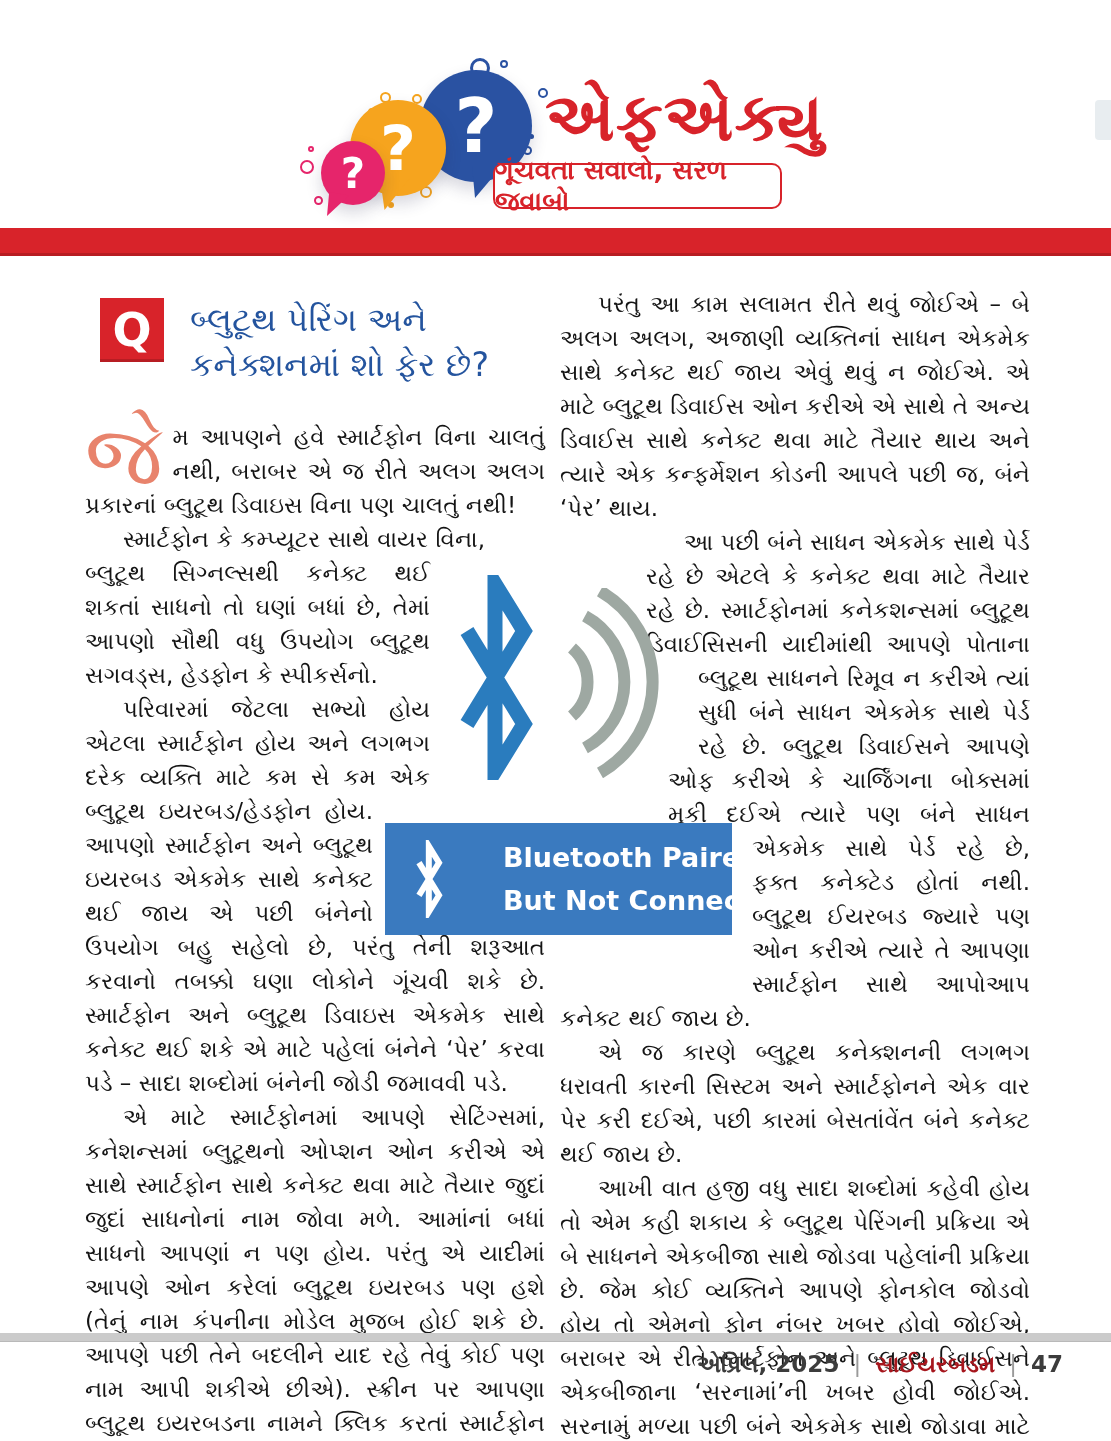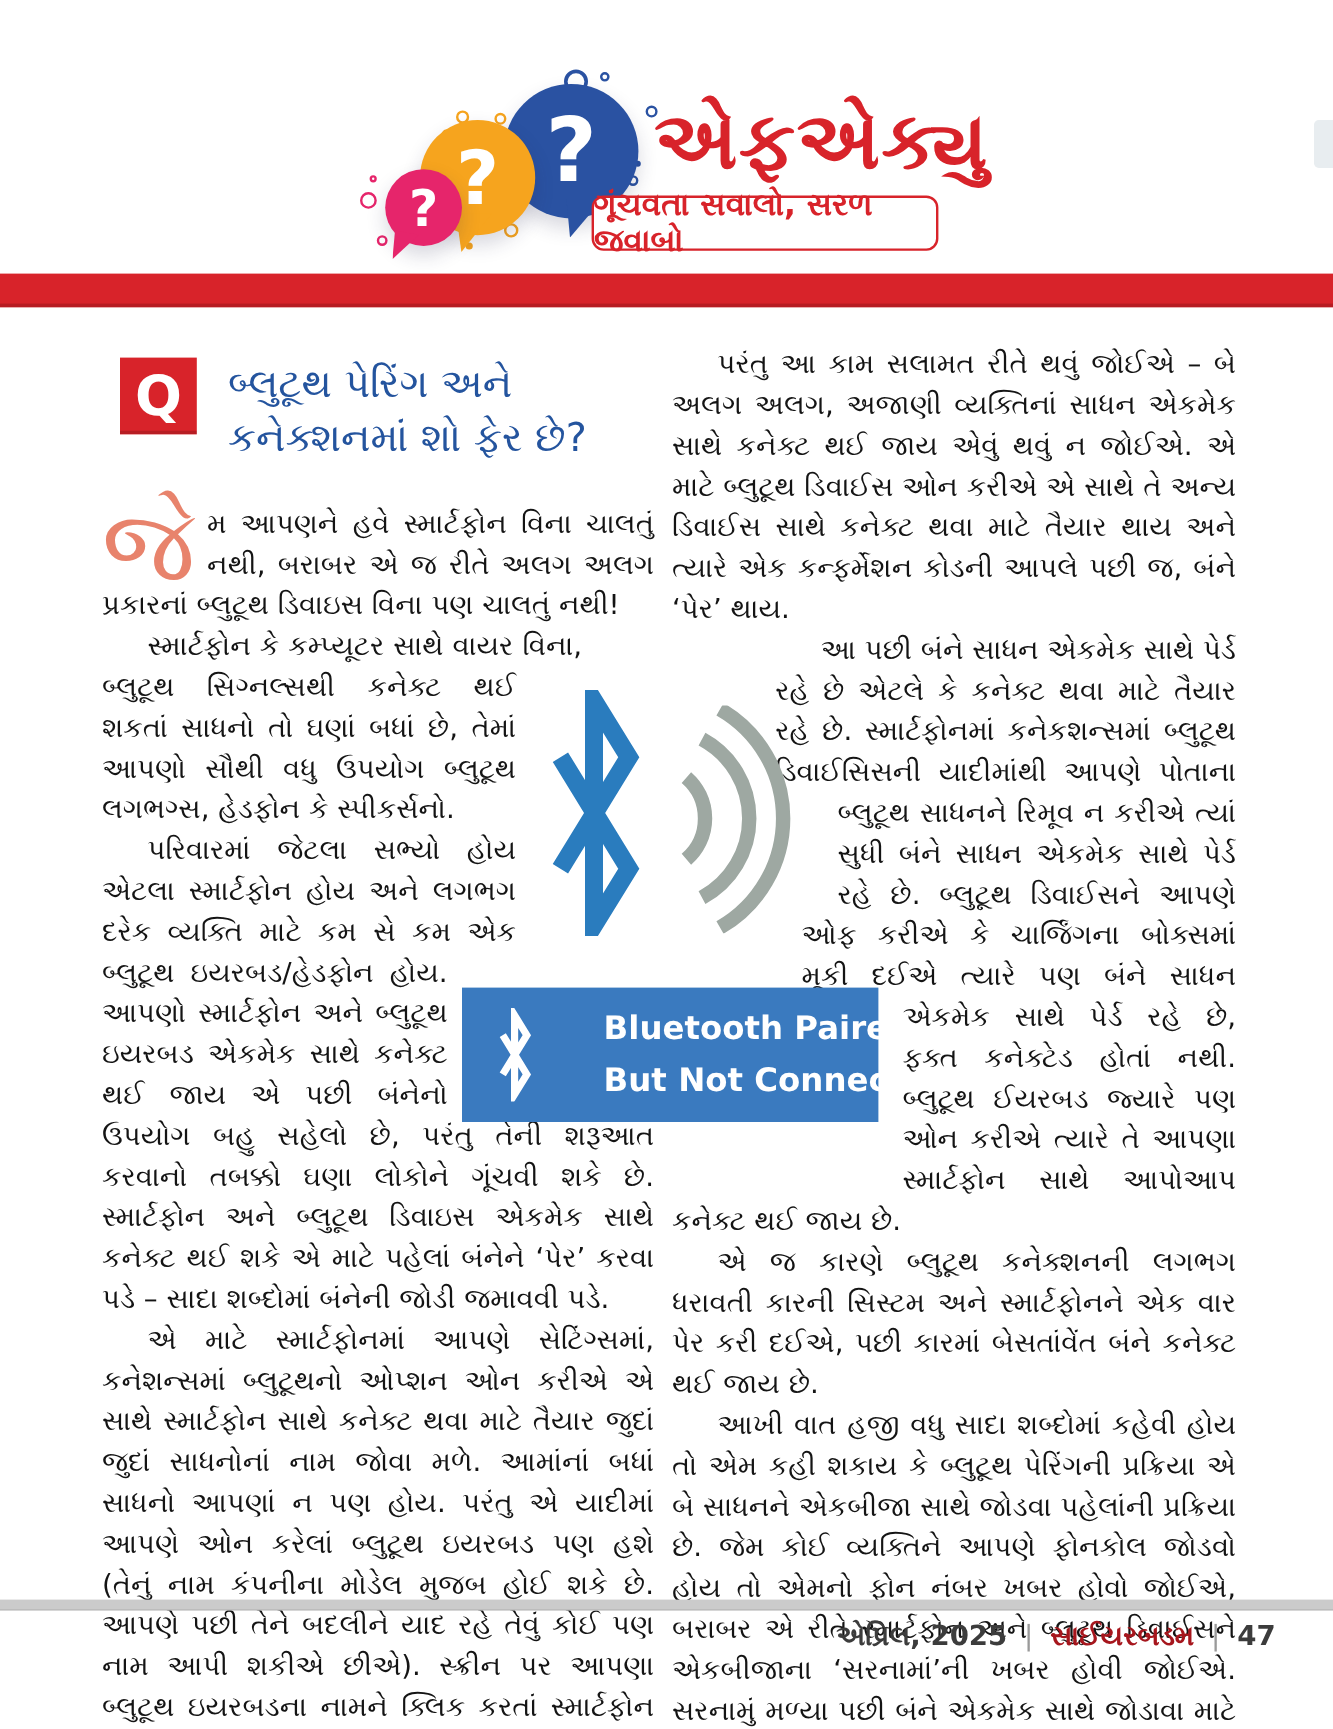--- a/index.html
+++ b/index.html
@@ -132,21 +132,21 @@
   </div>
 
   <div class="col col-left">
     <p class="no-indent">
       <span class="dropcap">જે</span><span>મ આપણને હવે સ્માર્ટફોન વિના ચાલતું નથી, બરાબર એ જ રીતે અલગ અલગ પ્રકારનાં બ્લુટૂથ ડિવાઇસ વિના પણ ચાલતું નથી!</span>
     </p>
     <div class="lc-flow">
       <div class="shim s1"></div>
       <div class="shim s2"></div>
       <div class="shim s3"></div>
-      <p>સ્માર્ટફોન કે કમ્પ્યૂટર સાથે વાયર વિના, બ્લુટૂથ સિગ્નલ્સથી કનેક્ટ થઈ શકતાં સાધનો તો ઘણાં બધાં છે, તેમાં આપણો સૌથી વધુ ઉપયોગ બ્લુટૂથ લગભગ્સ, હેડફોન કે સ્પીકર્સનો.</p>
+      <p>સ્માર્ટફોન કે કમ્પ્યૂટર સાથે વાયર વિના, બ્લુટૂથ સિગ્નલ્સથી કનેક્ટ થઈ શકતાં સાધનો તો ઘણાં બધાં છે, તેમાં આપણો સૌથી વધુ ઉપયોગ બ્લુટૂથ સગવડ્સ, હેડફોન કે સ્પીકર્સનો.</p>
       <p>પરિવારમાં જેટલા સભ્યો હોય એટલા સ્માર્ટફોન હોય અને લગભગ દરેક વ્યક્તિ માટે કમ સે કમ એક બ્લુટૂથ ઇયરબડ/હેડફોન હોય. આપણો સ્માર્ટફોન અને બ્લુટૂથ ઇયરબડ એકમેક સાથે કનેક્ટ થઈ જાય એ પછી બંનેનો ઉપયોગ બહુ સહેલો છે, પરંતુ તેની શરૂઆત કરવાનો તબક્કો ઘણા લોકોને ગૂંચવી શકે છે. સ્માર્ટફોન અને બ્લુટૂથ ડિવાઇસ એકમેક સાથે કનેક્ટ થઈ શકે એ માટે પહેલાં બંનેને ‘પેર’ કરવા પડે – સાદા શબ્દોમાં બંનેની જોડી જમાવવી પડે.</p>
       <p>એ માટે સ્માર્ટફોનમાં આપણે સેટિંગ્સમાં, કનેશન્સમાં બ્લુટૂથનો ઓપ્શન ઓન કરીએ એ સાથે સ્માર્ટફોન સાથે કનેક્ટ થવા માટે તૈયાર જુદાં જુદાં સાધનોનાં નામ જોવા મળે. આમાંનાં બધાં સાધનો આપણાં ન પણ હોય. પરંતુ એ યાદીમાં આપણે ઓન કરેલાં બ્લુટૂથ ઇયરબડ પણ હશે (તેનું નામ કંપનીના મોડેલ મુજબ હોઈ શકે છે. આપણે પછી તેને બદલીને યાદ રહે તેવું કોઈ પણ નામ આપી શકીએ છીએ). સ્ક્રીન પર આપણા બ્લુટૂથ ઇયરબડના નામને ક્લિક કરતાં સ્માર્ટફોન અને હેડફોન બંને એકમેક સાથે કનેક્ટ થાય છે.</p>
     </div>
   </div>
 
   <div class="col col-right">
     <p>પરંતુ આ કામ સલામત રીતે થવું જોઈએ – બે અલગ અલગ, અજાણી વ્યક્તિનાં સાધન એકમેક સાથે કનેક્ટ થઈ જાય એવું થવું ન જોઈએ. એ માટે બ્લુટૂથ ડિવાઈસ ઓન કરીએ એ સાથે તે અન્ય ડિવાઈસ સાથે કનેક્ટ થવા માટે તૈયાર થાય અને ત્યારે એક કન્ફર્મેશન કોડની આપલે પછી જ, બંને ‘પેર’ થાય.</p>
     <div class="rc-flow">
       <div class="shim s1"></div>
       <div class="shim s2"></div>

